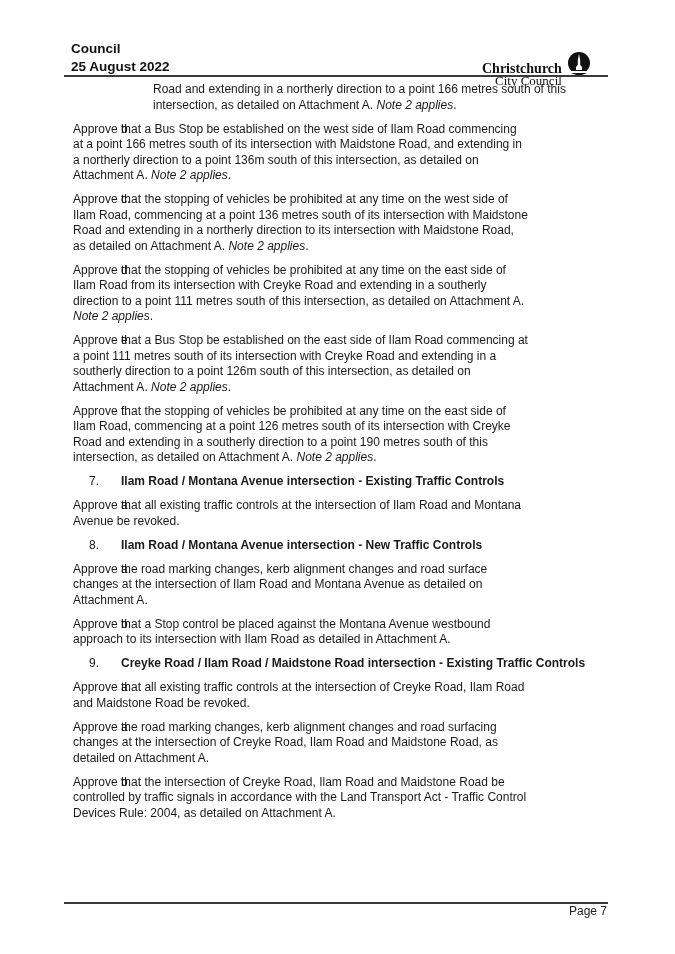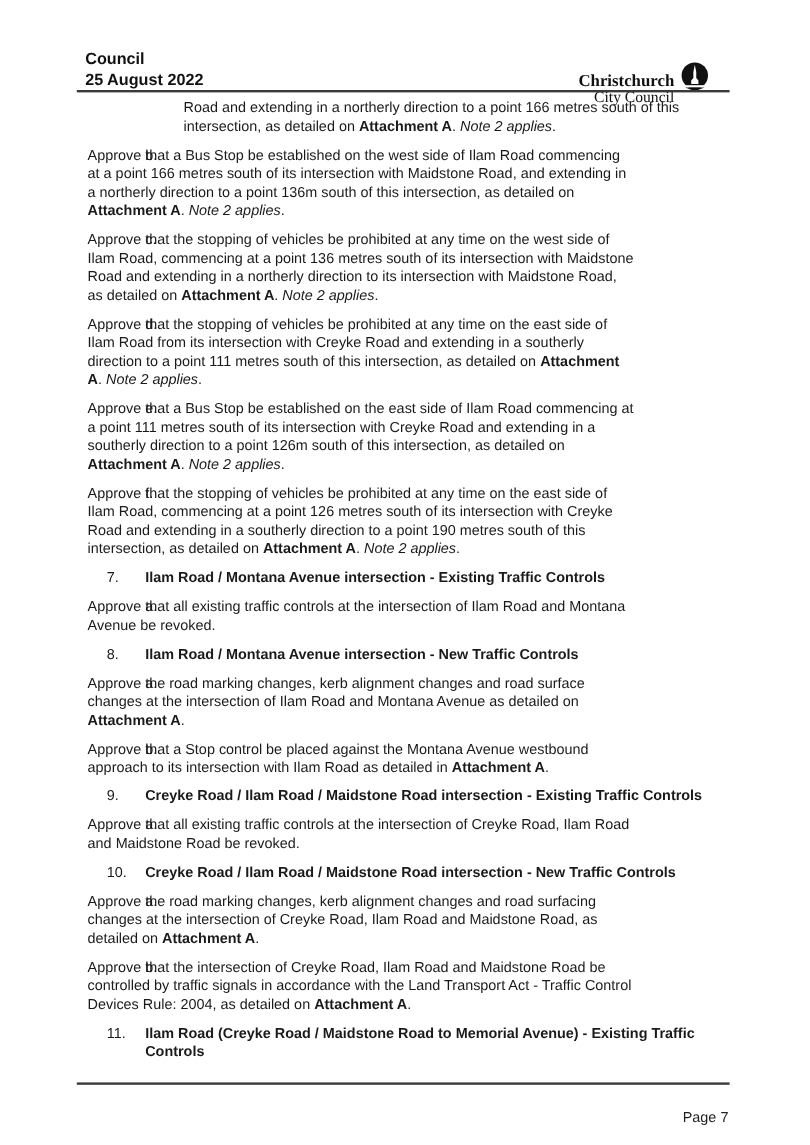--- a/index.html
+++ b/index.html
@@ -16,25 +16,25 @@
   .logo svg { margin-left: 4px; }
 
   .content { position: absolute; left: 0; top: 82px; width: 675px; font-size: 12px; line-height: 15.5px; }
   .para { position: relative; margin-bottom: 8.5px; }
   .para .lbl { position: absolute; left: 121px; top: 0; }
   .para .txt { margin-left: 73px; width: 455px; }
   .cont .txt { margin-left: 153px; width: 455px; }
   .sec { position: relative; margin-bottom: 8.5px; font-weight: bold; }
   .sec .num { position: absolute; left: 89px; top: 0; font-weight: normal; }
   .sec .ttl { margin-left: 121px; width: 470px; }
-  b { font-weight: bold; }
+  b { font-weight: normal; }
   i { font-style: italic; }
 
   .ftr-rule { position: absolute; left: 64px; right: 67px; top: 902px; height: 1.5px; background: #3a3a3a; }
-  .ftr-page { position: absolute; right: 68px; top: 904px; font-size: 12px; color: #222; margin-top: 20px; }
+  .ftr-page { position: absolute; right: 68px; top: 904px; font-size: 12px; color: #222; }
 </style>
 </head>
 <body>
 
 <div class="hdr-left">
   <div>Council</div>
   <div>25 August 2022</div>
 </div>
 
 <div class="logo">
@@ -100,33 +100,25 @@
         <div class="txt"><span>Approve that a Stop control be placed against the Montana Avenue westbound approach to its intersection with Ilam Road as detailed in </span><b>Attachment A</b><span>.</span></div>
       </div>
       <div class="sec">
         <span class="num">9.</span>
         <div class="ttl">Creyke Road / Ilam Road / Maidstone Road intersection - Existing Traffic Controls</div>
       </div>
       <div class="para">
         <span class="lbl">a.</span>
         <div class="txt"><span>Approve that all existing traffic controls at the intersection of Creyke Road, Ilam Road and Maidstone Road be revoked.</span></div>
       </div>
-      <div class="sec">
-        <span class="num">10.</span>
-        <div class="ttl">Creyke Road / Ilam Road / Maidstone Road intersection - New Traffic Controls</div>
-      </div>
       <div class="para">
         <span class="lbl">a.</span>
         <div class="txt"><span>Approve the road marking changes, kerb alignment changes and road surfacing changes at the intersection of Creyke Road, Ilam Road and Maidstone Road, as detailed on </span><b>Attachment A</b><span>.</span></div>
       </div>
       <div class="para">
         <span class="lbl">b.</span>
         <div class="txt"><span>Approve that the intersection of Creyke Road, Ilam Road and Maidstone Road be controlled by traffic signals in accordance with the Land Transport Act - Traffic Control Devices Rule: 2004, as detailed on </span><b>Attachment A</b><span>.</span></div>
       </div>
-      <div class="sec">
-        <span class="num">11.</span>
-        <div class="ttl">Ilam Road (Creyke Road / Maidstone Road to Memorial Avenue) - Existing Traffic Controls</div>
-      </div>
     </div>
 </div>
 
 <div class="ftr-rule"></div>
 <div class="ftr-page">Page 7</div>
 
 </body></html>

